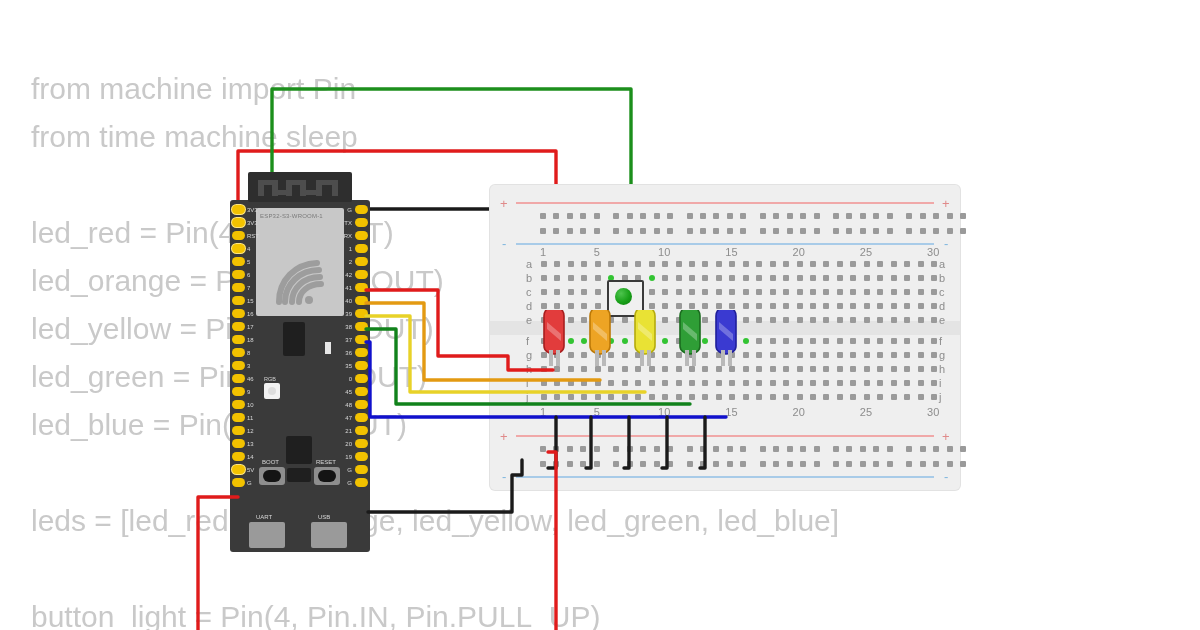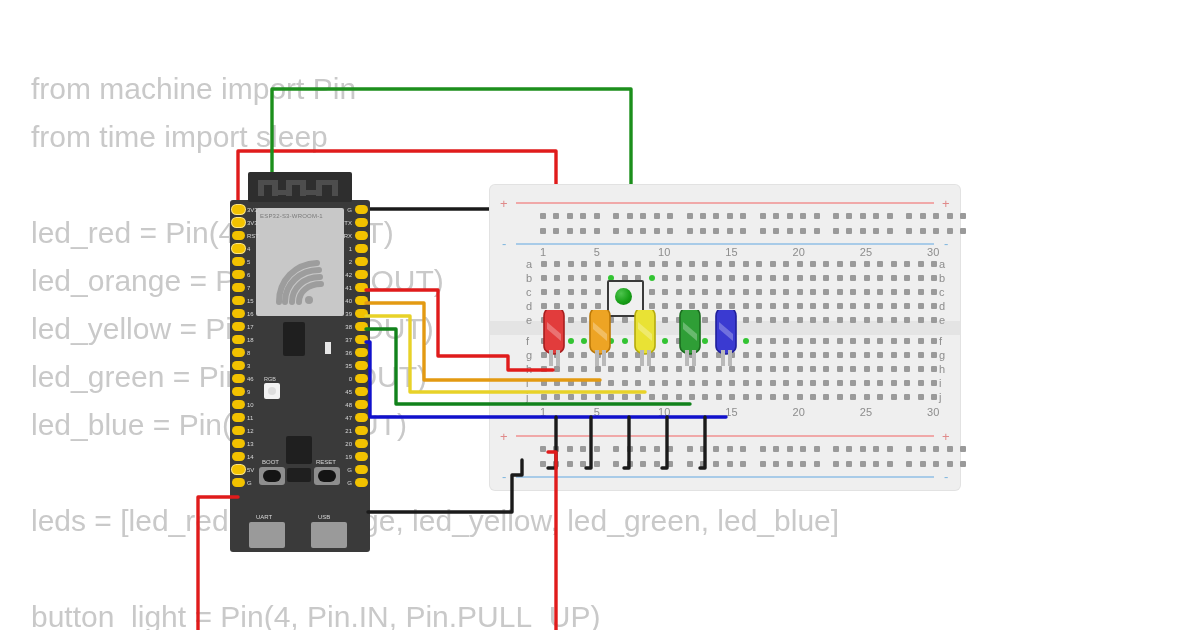--- a/index.html
+++ b/index.html
@@ -67,21 +67,21 @@
   .pushbtn{position:absolute;z-index:4;width:33px;height:33px;background:#f0f0f0;border:2px solid #3a3a3a;border-radius:2px;}
   .pushbtn-cap{position:absolute;left:6px;top:6px;width:17px;height:17px;border-radius:9px;background:radial-gradient(circle at 35% 32%, #4ec44e 0%, #18a018 55%, #0d7a0d 100%);}
 </style>
 </head>
 <body>
 
 <div id="stage">
 
   <div id="code-layer">
     <div class="code-line" style="top:74px">from machine import Pin</div>
-    <div class="code-line" style="top:122px">from time import sleep</div>
+    <div class="code-line" style="top:122px">from time machine sleep</div>
     <div class="code-line" style="top:218px">led_red = Pin(42, Pin.OUT)</div>
     <div class="code-line" style="top:266px">led_orange = Pin(41, Pin.OUT)</div>
     <div class="code-line" style="top:314px">led_yellow = Pin(40, Pin.OUT)</div>
     <div class="code-line" style="top:362px">led_green = Pin(39, Pin.OUT)</div>
     <div class="code-line" style="top:410px">led_blue = Pin(38, Pin.OUT)</div>
     <div class="code-line" style="top:506px">leds = [led_red, led_orange, led_yellow, led_green, led_blue]</div>
     <div class="code-line" style="top:602px">button_light = Pin(4, Pin.IN, Pin.PULL_UP)</div>
   </div>
 
   <svg id="wires-back" class="svg-layer">

